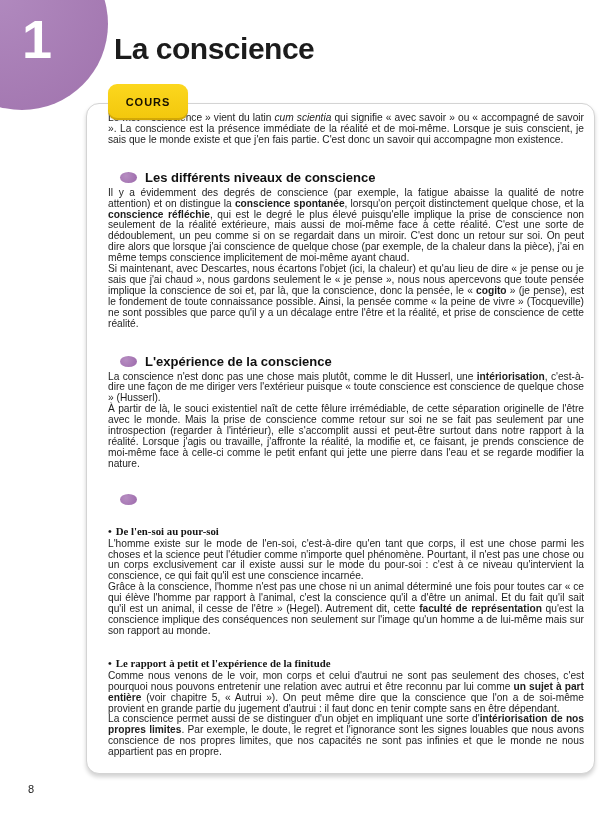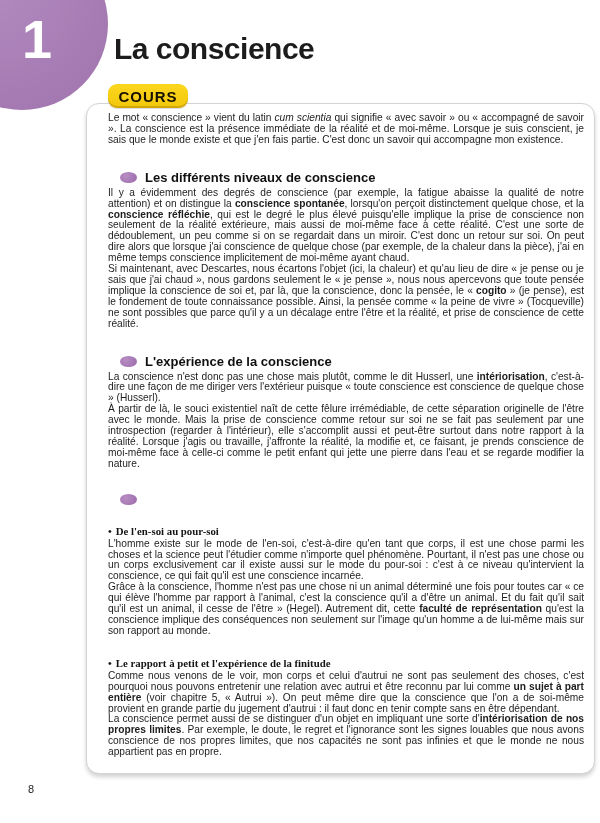--- a/index.html
+++ b/index.html
@@ -17,25 +17,25 @@
   .chapter-num{
     position:absolute;left:86px;top:74px;
     color:#ffffff;font-size:54px;font-weight:bold;line-height:1;
   }
   .title{
     position:absolute;left:110px;top:28px;margin:4px;
     font-size:30px;font-weight:bold;color:#1c1c1c;letter-spacing:-0.5px;
     z-index:3;
   }
   .cours-badge{
-    position:absolute;left:108px;top:84px;width:80px;height:24px;
+    position:absolute;left:108px;top:84px;width:80px;height:36px;
     background:linear-gradient(#fcd71e,#f2c70c);
     border-radius:9px;
     display:flex;align-items:center;justify-content:center;
-    font-weight:bold;font-size:15px;letter-spacing:1px;color:#161000;
+    font-weight:bold;font-size:11px;letter-spacing:1px;color:#161000;
     box-shadow:inset 0 -2px 0 rgba(150,110,0,0.35), 0 1px 1px rgba(0,0,0,0.15);
     z-index:4;
   }
   .card{
     position:absolute;left:86px;top:103px;width:509px;height:671px;
     box-sizing:border-box;background:#ffffff;
     border:1.5px solid #d4d4d4;border-radius:13px;
     box-shadow:0 3px 4px rgba(0,0,0,0.18);
     padding:9px 10px 10px 21px;
     overflow:hidden;z-index:1;

